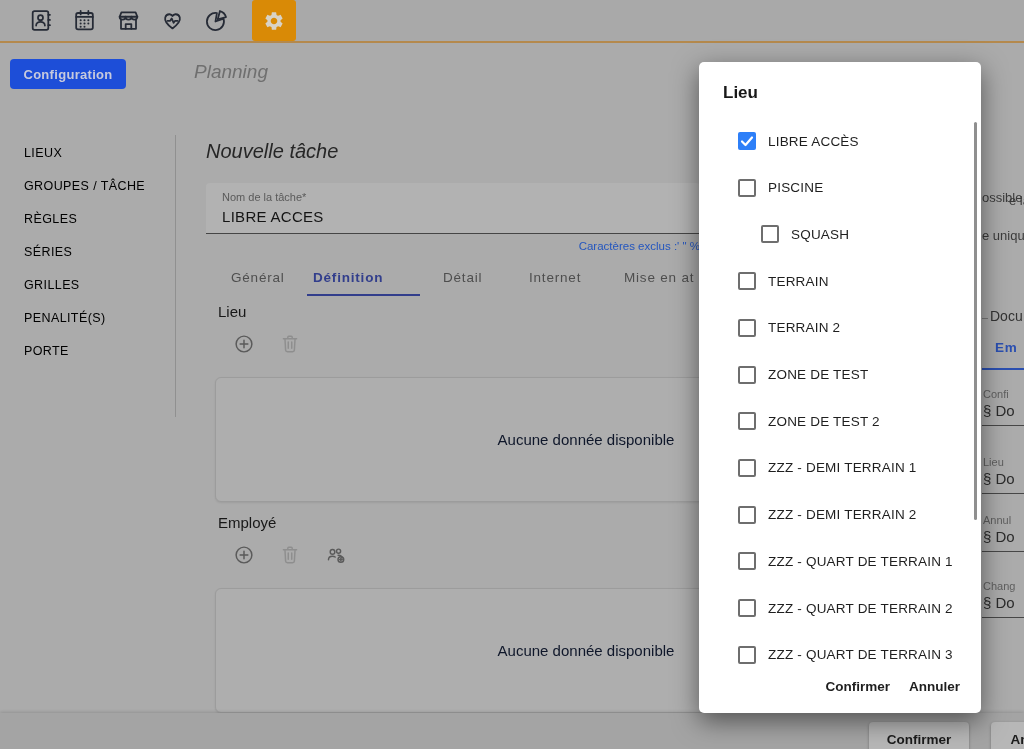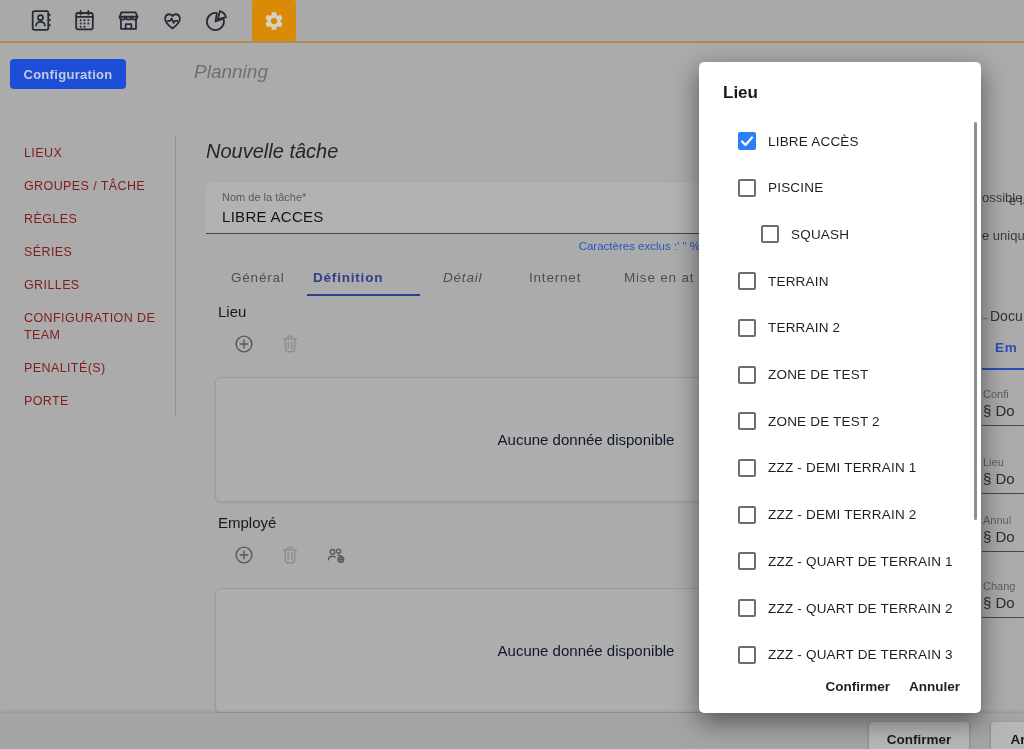--- a/index.html
+++ b/index.html
@@ -21,21 +21,21 @@
   .tb-icon.active path{fill:#d8d2c6;stroke:none;}
 
   
   #config-btn{left:10px;top:59px;width:116px;height:30px;background:#1d4ed8;border:none;
               border-radius:4px;color:#c7cadd;font-weight:bold;font-size:13px;
               letter-spacing:.3px;font-family:inherit;cursor:pointer;}
   #page-title{left:194px;top:61px;font-style:italic;font-size:19px;color:#6f6f6f;}
 
   
   #sidebar{left:24px;top:145px;width:142px;}
-  .side-item{font-size:12.5px;color:#7f1d1d;letter-spacing:.4px;line-height:17px;
+  .side-item{font-size:12.5px;color:#000000;letter-spacing:.4px;line-height:17px;
              margin-bottom:16px;cursor:pointer;}
   #side-divider{left:175px;top:135px;width:1px;height:282px;background:#909090;}
 
   
   #main-title{left:206px;top:140px;font-style:italic;font-size:20px;color:#262626;}
   #name-field{left:206px;top:183px;width:494px;height:50px;background:#b2b2b2;
               border-radius:4px 4px 0 0;border-bottom:1px solid #454545;cursor:text;}
   #name-label{left:16px;top:8px;font-size:11px;color:#5a5a5a;position:absolute;}
   #name-value{left:16px;top:25px;font-size:15px;color:#141414;letter-spacing:.3px;position:absolute;}
   #helper{left:206px;top:240px;width:494px;text-align:right;font-size:11.5px;color:#2456bf;}
@@ -155,38 +155,37 @@
 
 <button id="config-btn" class="abs">Configuration</button>
 <div id="page-title" class="abs">Planning</div>
 
 <nav id="sidebar" class="abs">
     <div class="side-item">LIEUX</div>
     <div class="side-item">GROUPES / TÂCHE</div>
     <div class="side-item">RÈGLES</div>
     <div class="side-item">SÉRIES</div>
     <div class="side-item">GRILLES</div>
-    <div class="side-item">CONFIGURATION DE TEAM</div>
     <div class="side-item">PENALITÉ(S)</div>
     <div class="side-item">PORTE</div>
   </nav>
 <div id="side-divider" class="abs"></div>
 
 <div id="main-title" class="abs">Nouvelle tâche</div>
 
 <div id="name-field" class="abs">
   <div id="name-label">Nom de la tâche*</div>
   <div id="name-value">LIBRE ACCES</div>
 </div>
 <div id="helper" class="abs">Caractères exclus :' " %</div>
 
 <div id="tabs">
     <div class="tab" style="left: 231px;">Général</div>
     <div class="tab active" style="left: 313px;">Définition</div>
-    <div class="tab" style="left: 443px; font-style: italic;">Détail</div>
+    <div class="tab" style="left: 443px;">Détail</div>
     <div class="tab" style="left: 529px;">Internet</div>
     <div class="tab" style="left: 624px;">Mise en at</div>
   </div>
 <div id="tab-underline" class="abs"></div>
 
 <div class="sec-label" style="left:218px;top:303px">Lieu</div>
 <div class="toolbar" id="toolbar-lieu" style="left:233px;top:333px">
     <div class="tool"><svg viewBox="0 0 24 24">
         <circle cx="12" cy="12" r="8.6"></circle>
         <path d="M12 7.8v8.4M7.8 12h8.4"></path>

